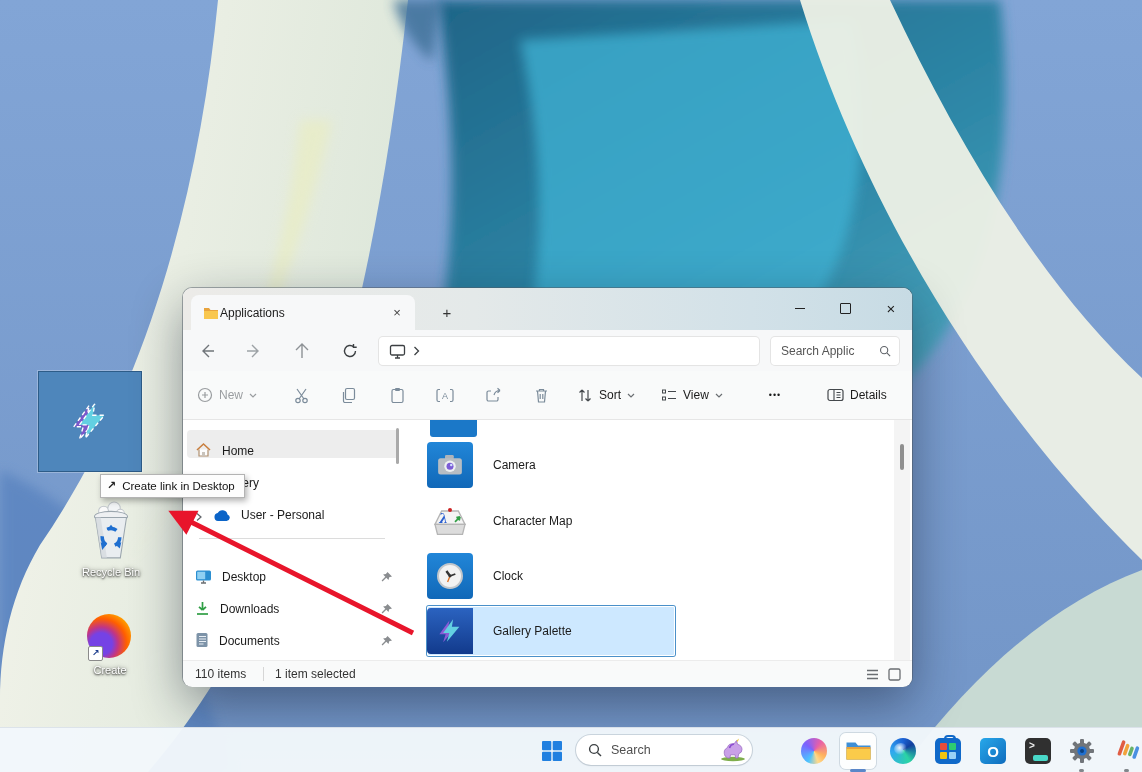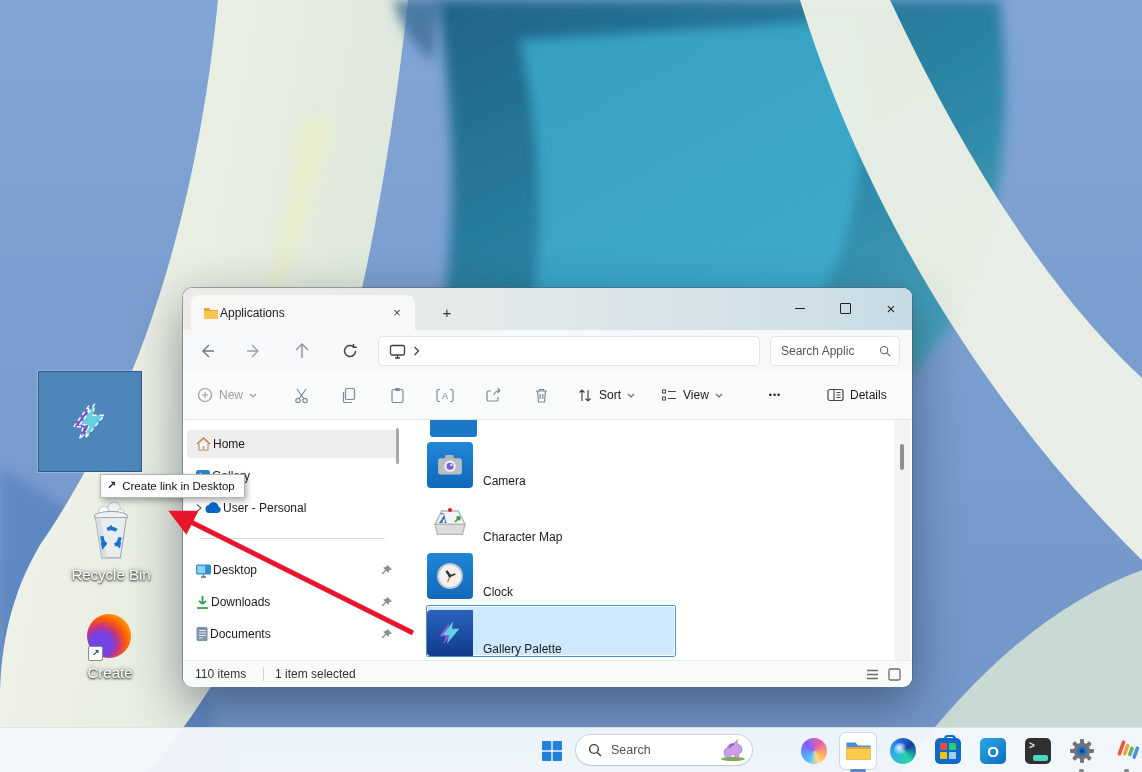--- a/index.html
+++ b/index.html
@@ -11,21 +11,21 @@
   
   #wallpaper{position:absolute;inset:0}
   
   .drag-tile{left:38px;top:371px;width:102px;height:99px;background:#4e86bb;
     border:1px solid #2d5c88;box-shadow:0 0 0 1px rgba(255,255,255,.25);display:flex;align-items:center;justify-content:center}
   .tooltip{left:100px;top:474px;height:21px;display:flex;align-items:center;gap:6px;
     background:#fdfdfd;border:1px solid #b3b3b3;box-shadow:2px 3px 6px rgba(0,0,0,.3);
     padding:0 9px 1px 6px;font-size:11.5px;color:#111;white-space:nowrap;z-index:30}
   .tooltip .tt-arrow{font-size:11px;color:#222;font-weight:bold}
   .desk-icon{width:96px;display:flex;flex-direction:column;align-items:center;gap:4px;z-index:2}
-  .desk-label{font-size:15px;color:#fff;text-shadow:0 1px 2px rgba(0,0,0,.85),0 0 4px rgba(0,0,0,.5)}
+  .desk-label{font-size:11px;color:#fff;text-shadow:0 1px 2px rgba(0,0,0,.85),0 0 4px rgba(0,0,0,.5)}
   .firefox-ball{width:44px;height:44px;border-radius:50%;
     background:radial-gradient(circle at 32% 68%,#7542e5 0 26%,#c13584 40%,#ff5e00 60%,#ff9d00 78%,#ffcf4d 100%)}
   .shortcut-badge{left:1px;top:32px;width:13px;height:13px;background:#fff;border:1px solid #8a8a8a;
     border-radius:2px;font-size:9px;line-height:12px;text-align:center;color:#1b3c8c;font-weight:bold}
   #arrow-overlay{position:absolute;inset:0;pointer-events:none;z-index:40}
   
   .window{left:183px;top:288px;width:729px;height:398px;border-radius:9px;background:#fff;
     box-shadow:0 18px 50px rgba(15,25,45,.45),0 0 0 1px rgba(90,100,110,.5);z-index:10}
   .tabstrip{left:0;top:0;right:0;height:42px;border-radius:9px 9px 0 0;
     background:linear-gradient(90deg,#ecebe8 0%,#e4e9e9 40%,#d2e1e8 78%,#c7dbe4 100%)}
@@ -45,29 +45,29 @@
     box-shadow:0 0 0 1px #e4e4e4;display:flex;align-items:center;padding:0 8px;box-sizing:border-box;gap:4px}
   .searchbox input{border:0;outline:none;width:92px;font-size:12px;color:#333;background:transparent}
   .searchbox input::placeholder{color:#565656}
   .toolbar{left:0;top:83px;right:0;height:48px;background:#f9fafa;border-bottom:1px solid #e6e6e6}
   .tbtn{top:10px;height:28px;display:flex;align-items:center;justify-content:center;gap:6px;border-radius:4px;font-size:12px;color:#1b1b1b}
   .tbtn.icon-only{width:28px}
   .tbtn.disabled{color:#9a9da0}
   .chev{display:block}
   .content{left:0;top:132px;right:0;height:240px;background:#fff}
   
-  .siderow{left:4px;width:212px;height:28px;display:flex;align-items:center;gap:1px;
+  .siderow{left:4px;width:212px;height:28px;display:flex;align-items:flex-end;gap:10px;
     padding:0 6px 0 8px;box-sizing:border-box;font-size:12px;color:#1b1b1b;border-radius:4px}
   .siderow .lbl{white-space:nowrap}
   .siderow.sel{background:#ededed}
   .siderow .pin{margin-left:auto}
   .side-divider{left:16px;width:186px;height:1px;background:#dcdcdc}
   .side-scroll{left:213px;width:3px;height:36px;background:#a9a9a9;border-radius:2px}
   
-  .filerow{left:244px;width:248px;height:46px;display:flex;align-items:flex-end;gap:10px;font-size:12px;color:#1b1b1b;border-radius:2px}
+  .filerow{left:244px;width:248px;height:46px;display:flex;align-items:center;gap:20px;font-size:12px;color:#1b1b1b;border-radius:2px}
   .filerow .tile{width:46px;height:46px;border-radius:4px;flex:0 0 auto;display:flex;align-items:center;justify-content:center}
   .filerow.sel{height:50px;background:#cde8ff;box-shadow:inset 0 0 0 1px #fff,0 0 0 1px #4a90c9}
   .tile-az{background:linear-gradient(180deg,#2186d8,#1168b8)}
   .tile-navy{background:linear-gradient(180deg,#2b63c0,#123a8c)}
   .list-scroll-track{left:711px;top:0;width:16px;height:240px;background:#f4f4f4}
   .list-scroll-thumb{left:717px;top:24px;width:4px;height:26px;background:#8f8f8f;border-radius:2px}
   .statusbar{left:0;top:372px;right:0;height:26px;background:#f9fafa;border-top:1px solid #ececec;border-radius:0 0 9px 9px;font-size:12px;color:#333}
   .status-sep{left:80px;top:6px;width:1px;height:14px;background:#d6d6d6}
   .viewtoggle{top:4px;width:18px;height:18px;display:flex;align-items:center;justify-content:center}
   

